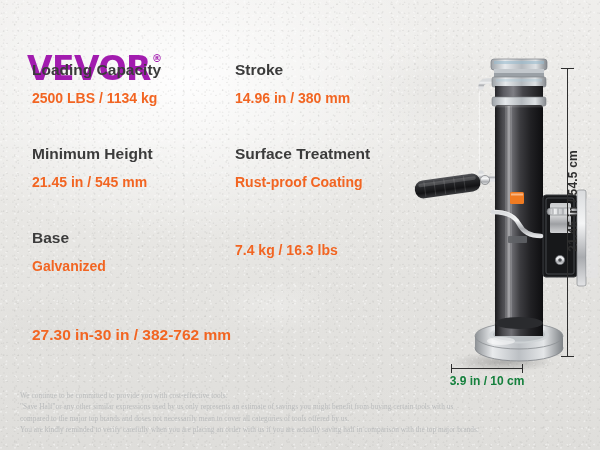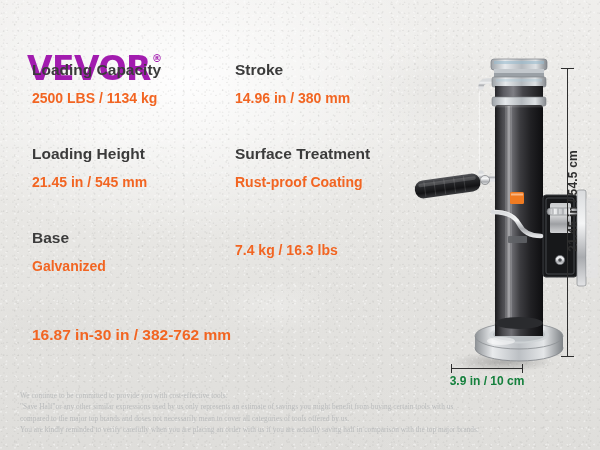--- a/index.html
+++ b/index.html
@@ -142,42 +142,42 @@
       <div class="spec-value">2500 LBS / 1134 kg</div>
     </div>
     <div class="spec-cell right">
       <div class="spec-label">Stroke</div>
       <div class="spec-value">14.96 in / 380 mm</div>
     </div>
   </div>
 
   <div class="spec-row">
     <div class="spec-cell">
-      <div class="spec-label">Loading Height</div>
+      <div class="spec-label">Minimum Height</div>
       <div class="spec-value">21.45 in / 545 mm</div>
     </div>
     <div class="spec-cell right">
       <div class="spec-label">Surface Treatment</div>
       <div class="spec-value">Rust-proof Coating</div>
     </div>
   </div>
 
   <div class="spec-row">
     <div class="spec-cell">
       <div class="spec-label">Base</div>
       <div class="spec-value">Galvanized</div>
     </div>
     <div class="spec-cell right">
       <div class="spec-value">7.4 kg / 16.3 lbs</div>
     </div>
   </div>
 
   <div class="spec-row">
     <div class="spec-cell wide">
-      <div class="spec-value">16.87 in-30 in / 382-762 mm</div>
+      <div class="spec-value">27.30 in-30 in / 382-762 mm</div>
     </div>
   </div>
 
 </div>
 
 <div id="product">
   <svg width="205" height="340" viewBox="0 0 205 340">
     <defs>
       <linearGradient id="tubeDark" x1="0" y1="0" x2="1" y2="0">
         <stop offset="0%" stop-color="#1A1A1C"></stop>

